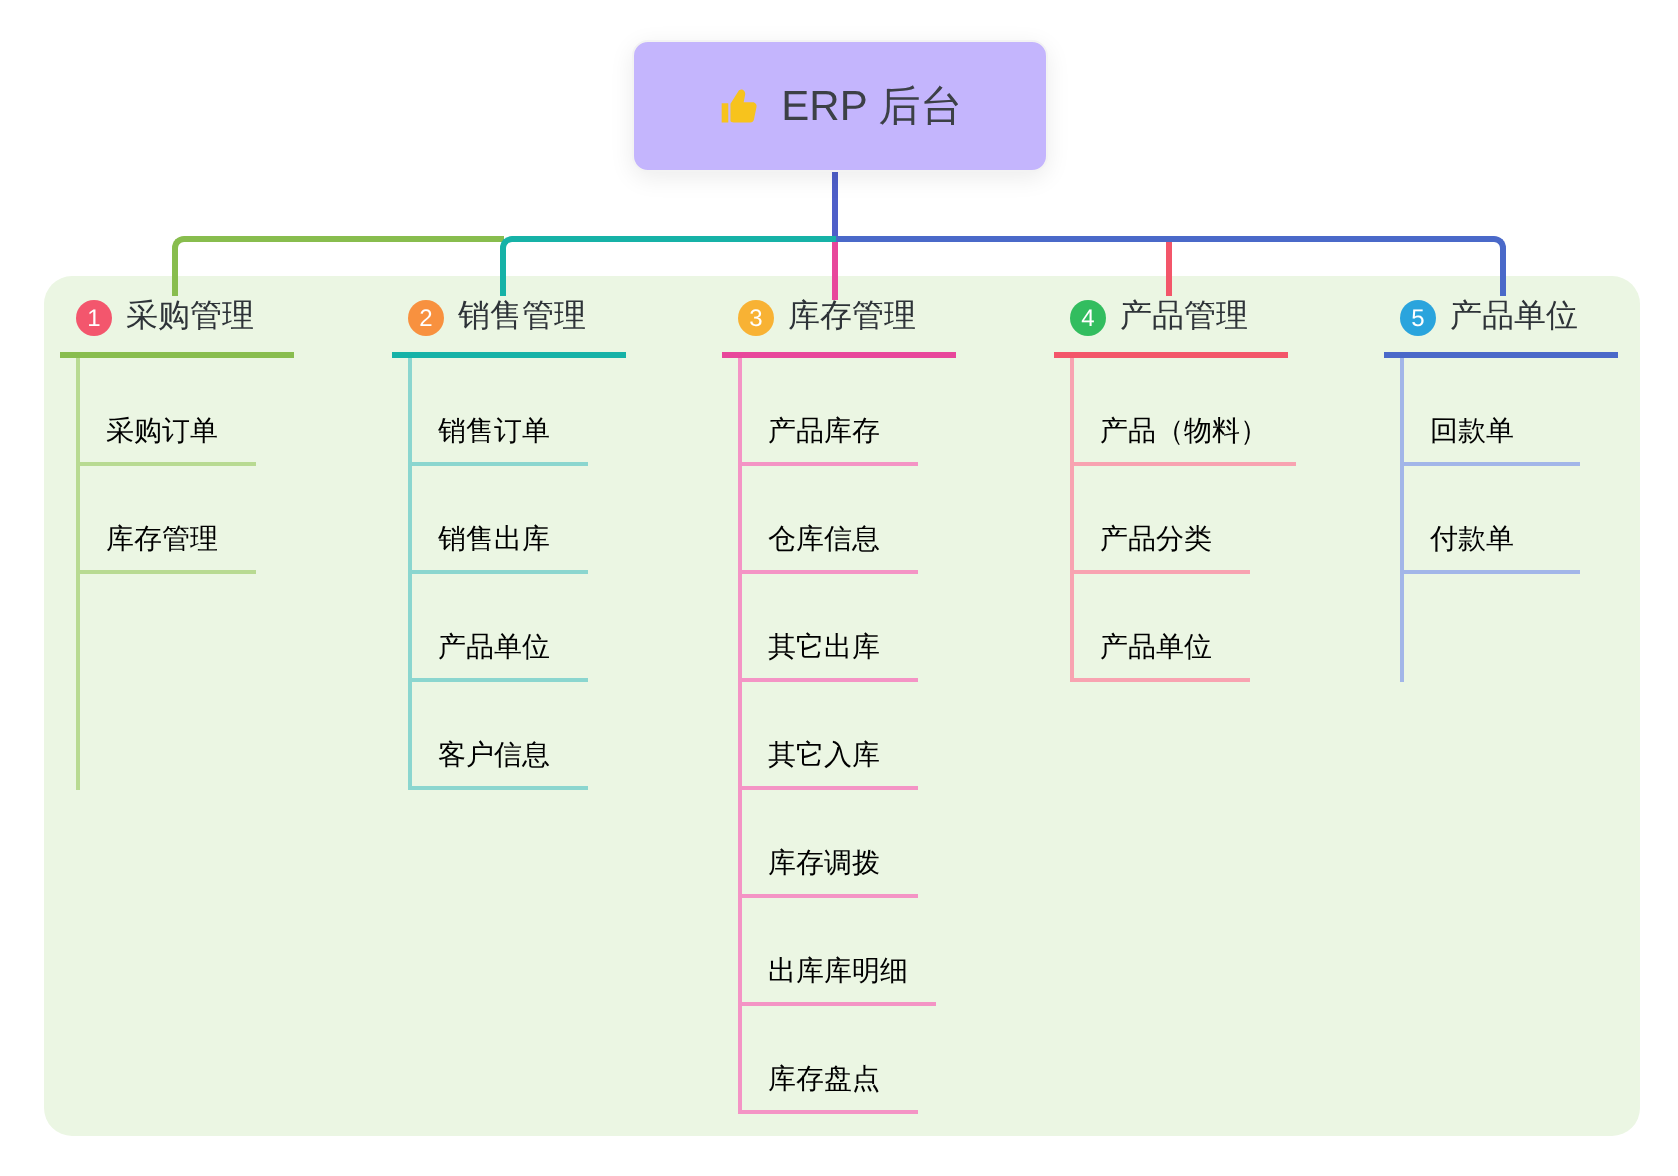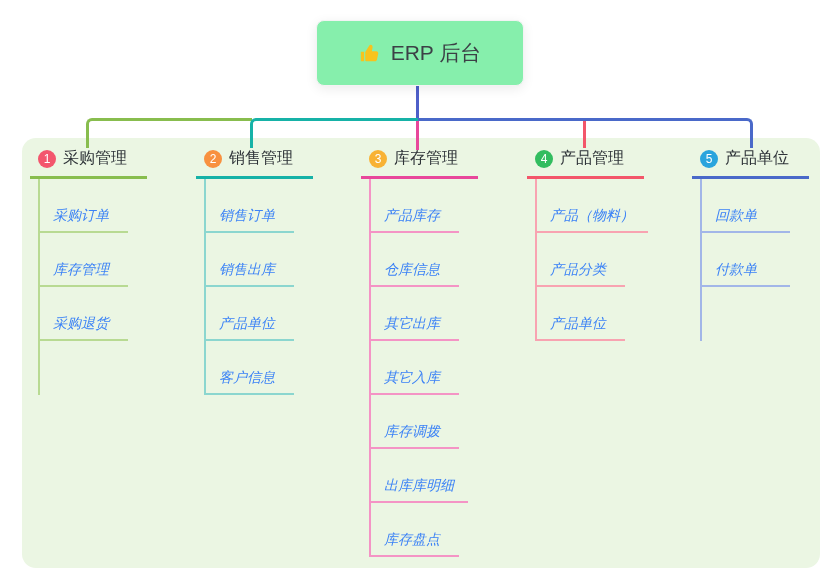--- a/index.html
+++ b/index.html
@@ -9,21 +9,21 @@
     font-family:"Liberation Sans","DejaVu Sans",sans-serif;
   }
   .stage{position:absolute;inset:0;}
   .panel{
     position:absolute;left:22px;top:138px;width:798px;height:430px;
     background:#ebf6e3;border-radius:14px;
   }
   
   .root-card{
     position:absolute;left:316px;top:20px;width:206px;height:64px;
-    background:#86efac;border:1px solid #f3f3f3;border-radius:8px;
+    background:#c4b5fd;border:1px solid #f3f3f3;border-radius:8px;
     box-shadow:0 3px 12px rgba(0,0,0,.08);
     display:flex;align-items:center;justify-content:center;gap:10px;
     font-size:21px;color:#3c4046;z-index:3;
   }
   .thumb{display:flex;align-items:center;}
   
   .conn{position:absolute;box-sizing:border-box;z-index:1;}
   
   .branch{position:absolute;top:146px;width:160px;z-index:2;}
   .btitle{
@@ -36,21 +36,21 @@
     flex:none;width:18px;height:18px;border-radius:50%;
     background:var(--badge);color:#fff;font-size:12px;line-height:18px;
     display:flex;align-items:center;justify-content:center;
   }
   .children{position:relative;margin-left:8px;}
   .rail{position:absolute;left:0;top:0;width:2px;background:var(--lite);}
   .child{
     height:54px;box-sizing:border-box;display:flex;align-items:flex-end;
     width:fit-content;min-width:90px;padding:0 14px 6px 15px;
     border-bottom:2px solid var(--lite);
-    font-size:14px;color:#3b82f6;white-space:nowrap;cursor:pointer;font-style:italic;
+    font-size:14px;color:#000000;white-space:nowrap;cursor:pointer;
   }
 </style>
 </head>
 <body>
 
 <div class="stage">
   <div class="panel"></div>
   <div id="connectors">
       <div class="conn" style="left: 416px; top: 84px; width: 3px; height: 38px; background: rgb(78, 95, 201);"></div>
       <div class="conn" style="left: 86px; top: 118px; width: 166px; height: 30px; border-left: 3px solid rgb(136, 189, 78); border-top: 3px solid rgb(136, 189, 78); border-top-left-radius: 6px;"></div>
@@ -77,23 +77,20 @@
       <span class="badge">1</span>
       <span class="blabel">采购管理</span>
     </div>
     <div class="children">
       <div class="rail" style="height: 216px;"></div>
     <div class="child">
             <span>采购订单</span>
           </div>
           <div class="child">
             <span>库存管理</span>
-          </div>
-          <div class="child">
-            <span>采购退货</span>
           </div>
         </div>
   </div>
       <div class="branch" style="left: 196px; --line: #16b2a7; --lite: #8bd6cf; --badge: #f8913f;">
     <div class="btitle">
       <span class="badge">2</span>
       <span class="blabel">销售管理</span>
     </div>
     <div class="children">
       <div class="rail" style="height: 216px;"></div>

